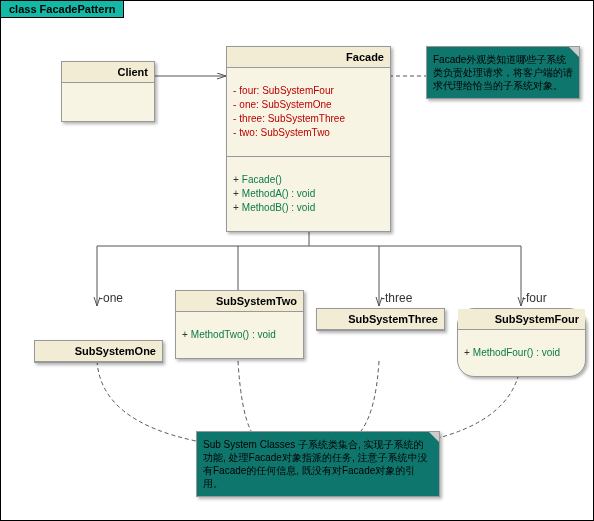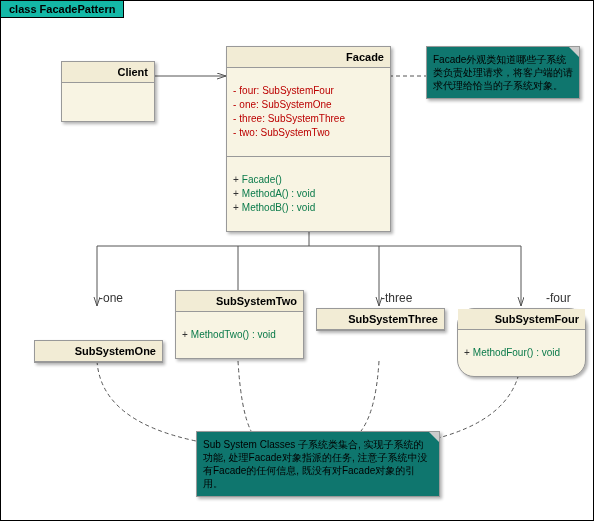--- a/index.html
+++ b/index.html
@@ -83,21 +83,21 @@
       <div class="class-box" style="left: 174px; top: 289px; width: 127px;">
         <div class="class-title">SubSystemTwo</div>
         <div class="class-section">
           <div class="method"><span class="plus">+</span>MethodTwo() : void</div>
         </div>
       </div>
       <div class="role-label" style="left: 380px; top: 290px;">-three</div>
       <div class="class-box" style="left: 315px; top: 307px; width: 127px;">
         <div class="class-title">SubSystemThree</div>
       </div>
-      <div class="role-label" style="left: 521px; top: 290px; padding-left: 24px;">-four</div>
+      <div class="role-label" style="left: 521px; top: 290px;">-four</div>
       <div class="class-box" style="left: 456px; top: 307px; width: 127px; border-radius: 17px;">
         <div class="class-title">SubSystemFour</div>
         <div class="class-section">
           <div class="method"><span class="plus">+</span>MethodFour() : void</div>
         </div>
       </div>
     </div>
 
   <div class="note" style="left:195px;top:430px;width:230px">
     <div class="note-fold"></div>

